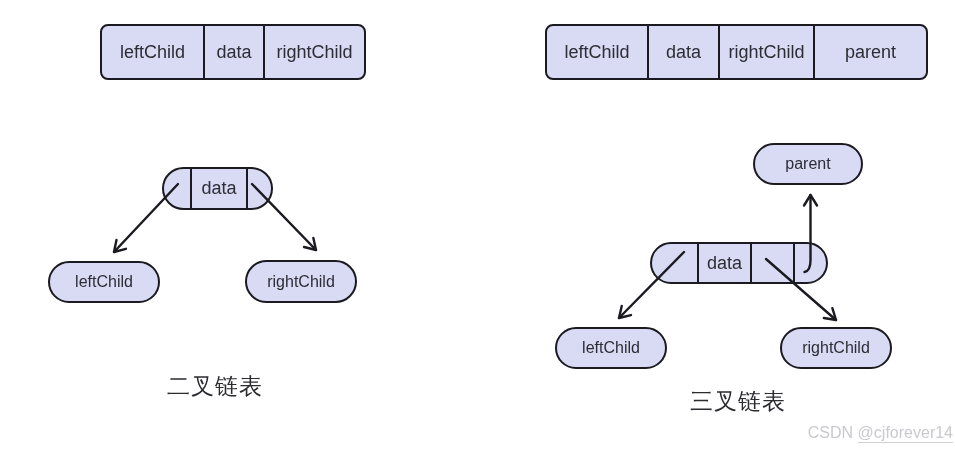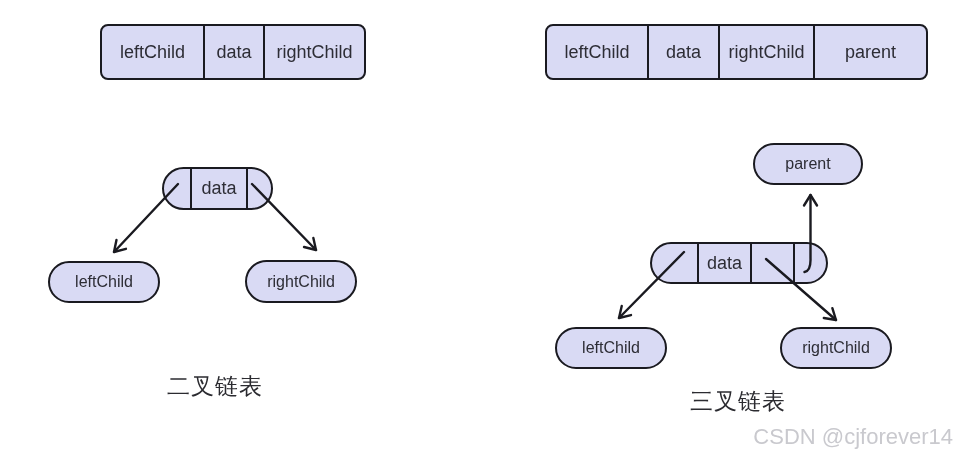--- a/index.html
+++ b/index.html
@@ -29,21 +29,21 @@
     font-size:18px;color:#2d2d35;
   }
   .pill .seg + .seg{border-left:2.5px solid #1a1a20;}
 
   
   .caption{
     position:absolute;text-align:center;font-size:23px;color:#2b2b30;
     letter-spacing:1px;
   }
   .watermark{
-    position:absolute;font-size:22px;color:#c9c9ce;white-space:nowrap;
+    position:absolute;font-size:16px;color:#c9c9ce;white-space:nowrap;
   }
   .watermark .uname{border-bottom:1px solid #cfcfd4;padding-bottom:1px;}
 
   
   .arrows{position:absolute;left:0;top:0;pointer-events:none;}
 </style>
 </head>
 <body>
 
 <div class="canvas">

